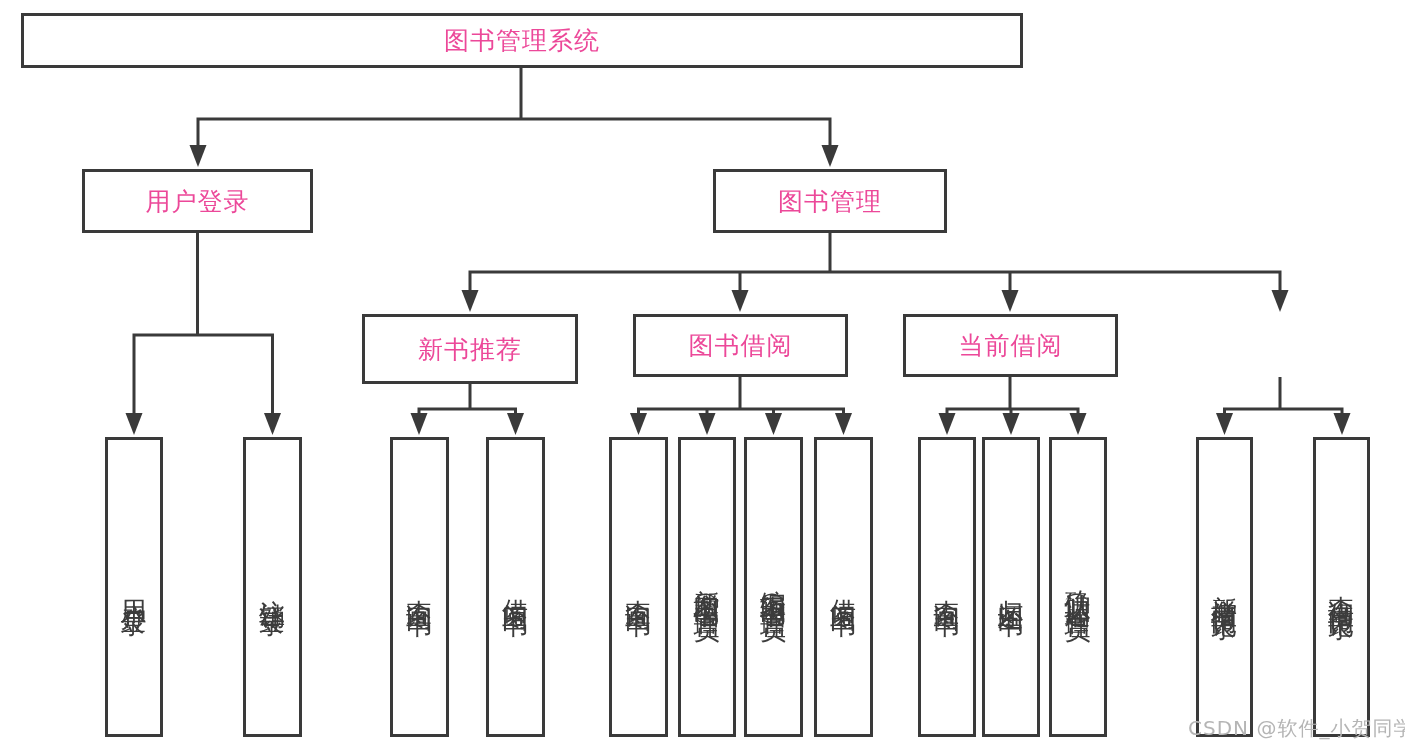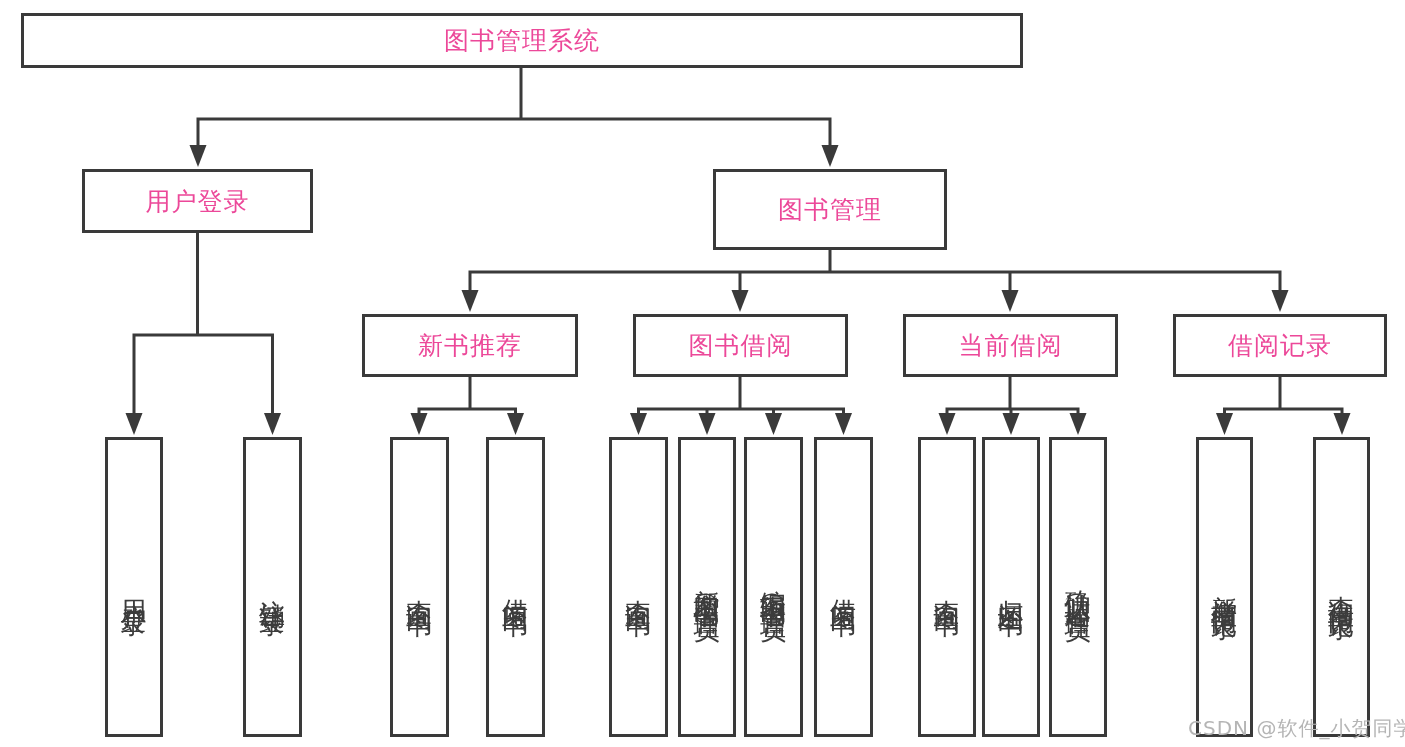--- a/index.html
+++ b/index.html
@@ -116,26 +116,25 @@
     <g>
       <path d="M1280,377 V409 M1223,409 H1343.5 M1224.5,409 V416 M1342,409 V416"></path>
       <polygon points="1216,413 1233,413 1224.5,435"></polygon>
       <polygon points="1333.5,413 1350.5,413 1342,435"></polygon>
     </g>
   </svg>
 
   <div class="node" style="left:21px;top:13px;width:1002px;height:55px">图书管理系统</div>
 
   <div class="node" style="left:82px;top:169px;width:231px;height:64px">用户登录</div>
-  <div class="node" style="left:713px;top:169px;width:234px;height:81px">图书管理</div>
+  <div class="node" style="left:713px;top:169px;width:234px;height:64px">图书管理</div>
 
-  <div class="node" style="left:362px;top:314px;width:216px;height:63px">新书推荐</div>
+  <div class="node" style="left:362px;top:314px;width:216px;height:70px">新书推荐</div>
   <div class="node" style="left:903px;top:314px;width:215px;height:63px">当前借阅</div>
   <div class="node" style="left:633px;top:314px;width:215px;height:63px">图书借阅</div>
-  <div class="node" style="left:1173px;top:314px;width:214px;height:63px">借阅记录</div>
 
   <div class="vnode" style="left:105px;width:58px">用户登录</div>
   <div class="vnode" style="left:243px;width:59px">注销登录</div>
 
   <div class="vnode" style="left:390px;width:59px">查询图书</div>
   <div class="vnode" style="left:486px;width:59px">借阅图书</div>
 
   <div class="vnode" style="left:609px;width:59px">查询图书</div>
   <div class="vnode" style="left:678px;width:58px">新增图书（管理员）</div>
   <div class="vnode" style="left:744px;width:59px">编辑图书（管理员）</div>

